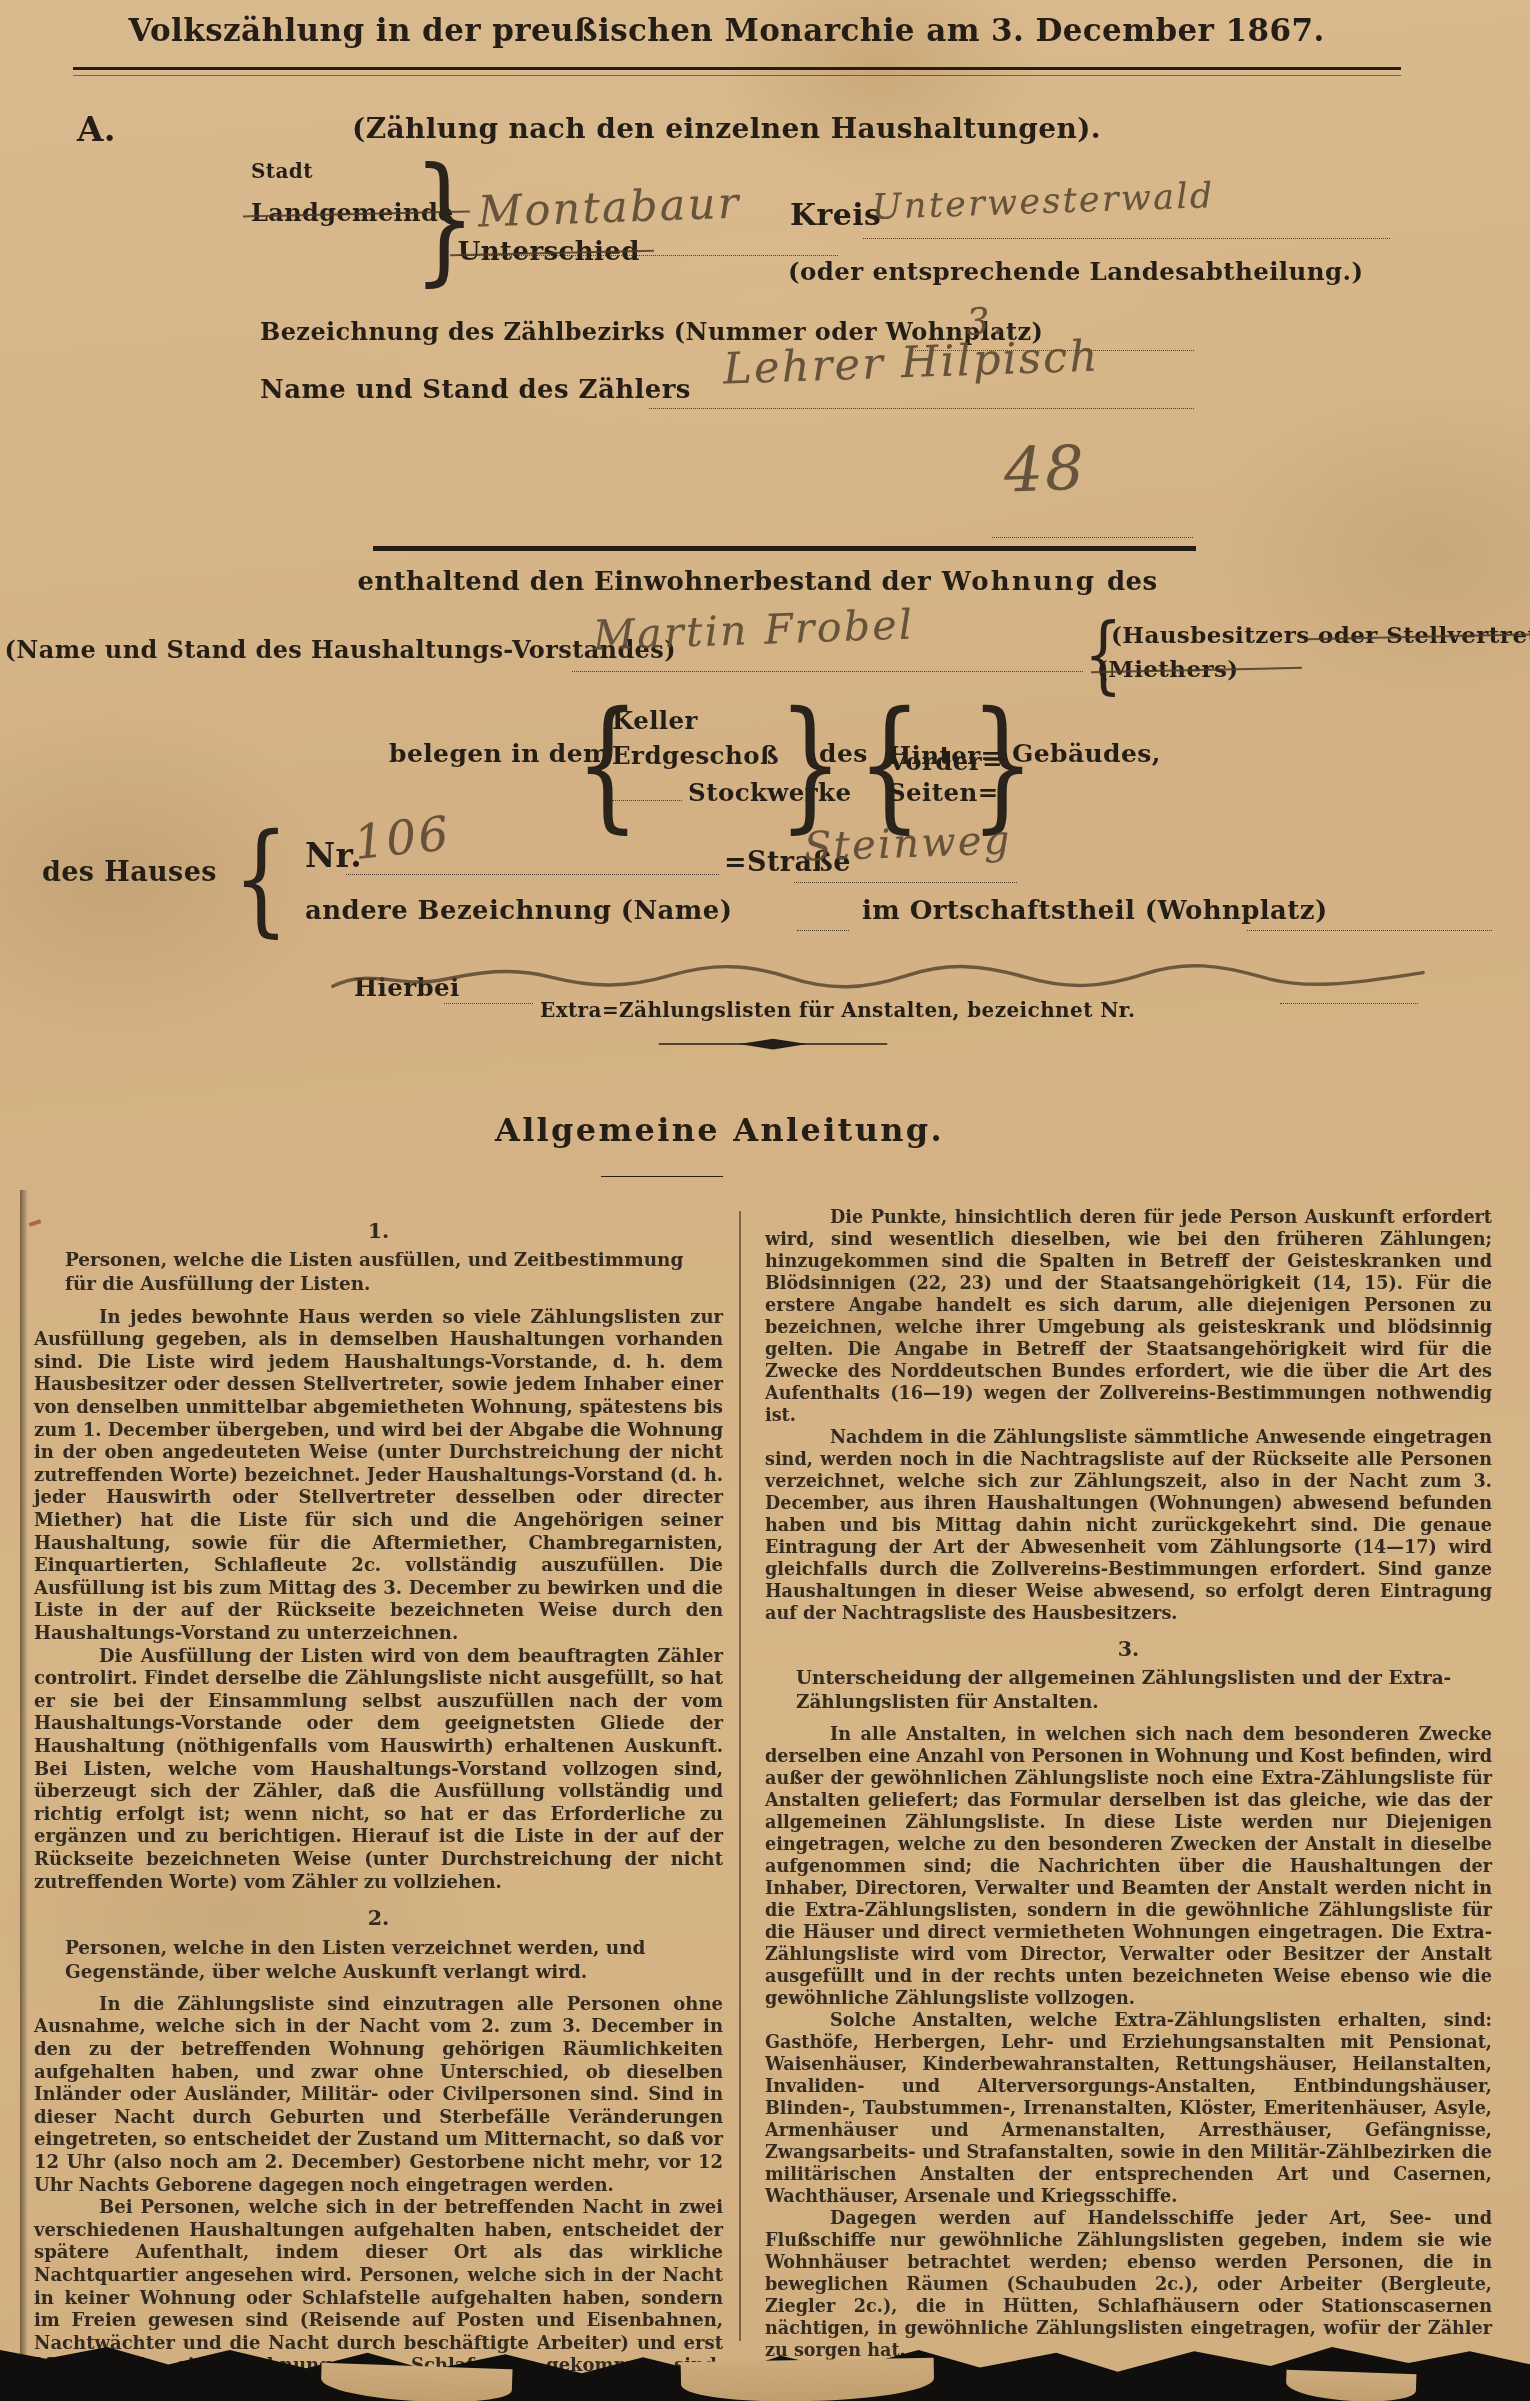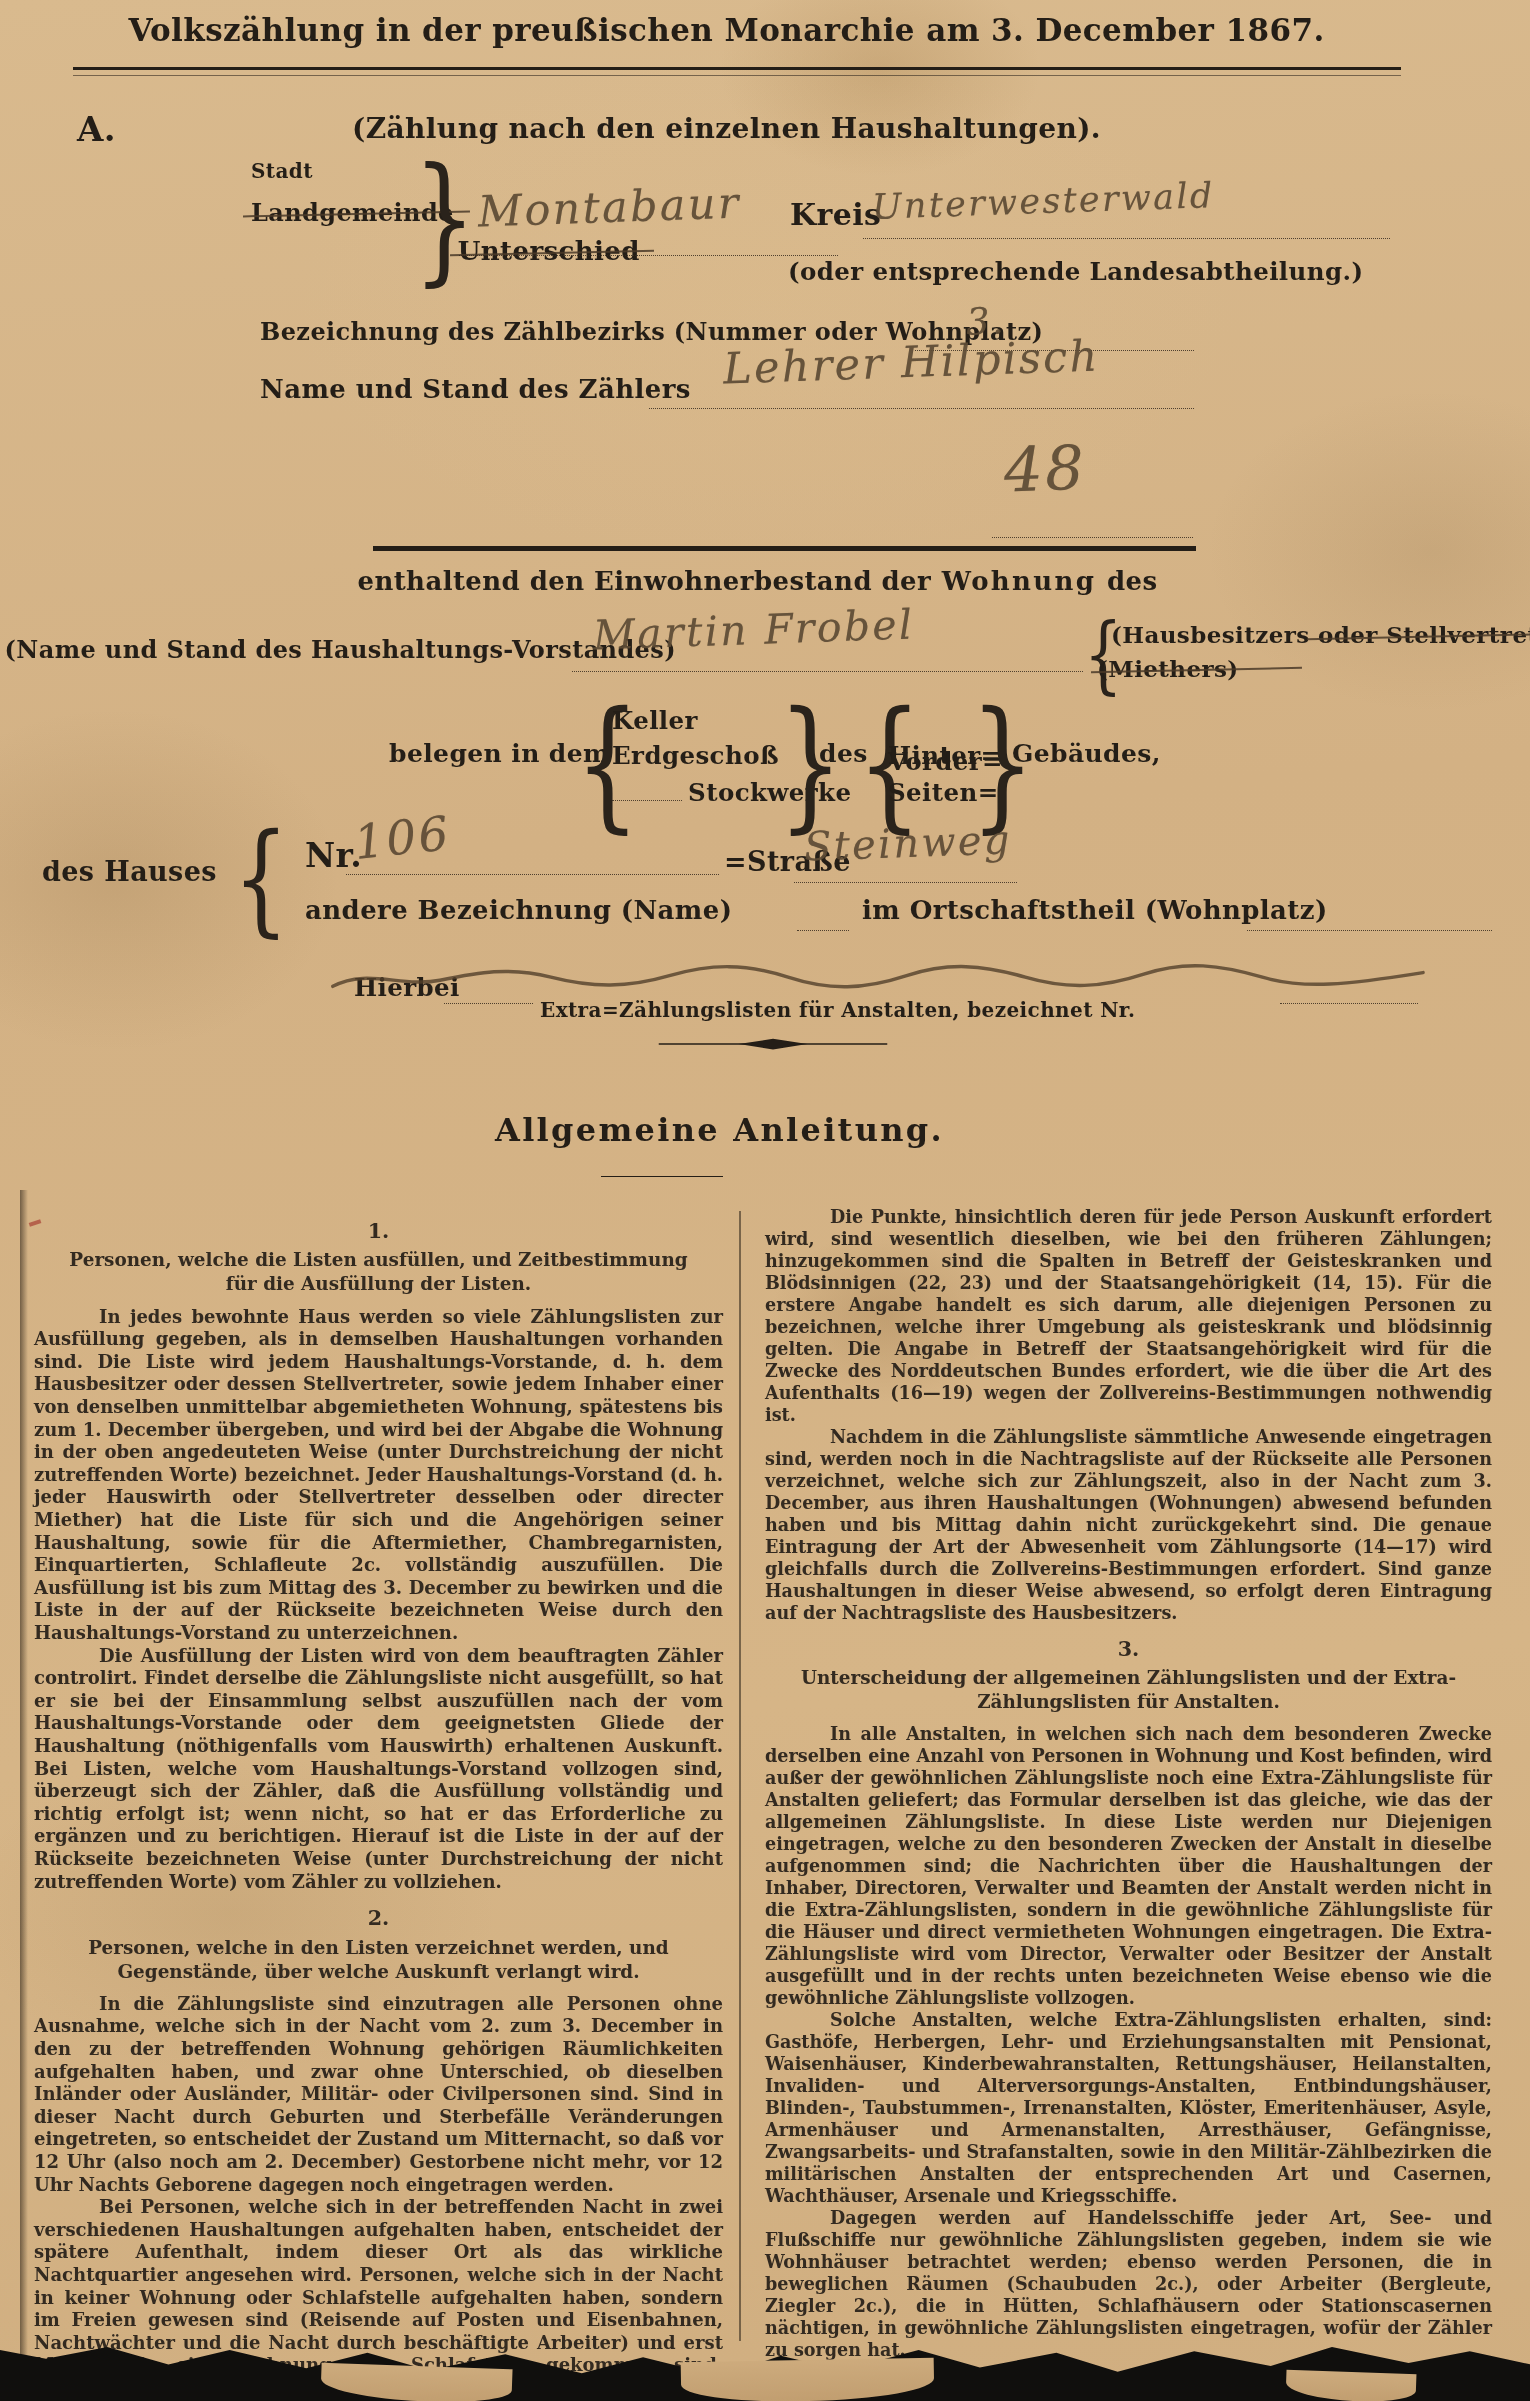--- a/index.html
+++ b/index.html
@@ -33,21 +33,21 @@
   .fill-inline{display:inline-block;width:70px;height:20px;border-bottom:1.9px dotted rgba(55,44,30,.85);margin-right:6.1px;}
   .containing span{margin:0 5.4px;}
   .emph{letter-spacing:2.3px;font-weight:bold;}
   
   .cols{position:absolute;top:1206px;left:34px;width:1458px;display:flex;justify-content:space-between;}
   .col{color:#332a20;}
   .col-left{width:689px;font-size:18px;line-height:22.6px;}
   .col-right{width:727px;font-size:17.6px;line-height:22px;}
   .col-paragraph{text-align:justify;text-indent:65px;font-weight:bold;margin:0;}
   .col-number{text-align:center;font-size:20.7px;margin:13.8px 0 6.1px;font-weight:bold;}
-  .col-heading{text-align:center;font-weight:bold;font-size:18.4px;line-height:24px;margin:0 0 9.2px;padding:0 31px;}
+  .col-heading{text-align:left;font-weight:bold;font-size:18.4px;line-height:24px;margin:0 0 9.2px;padding:0 31px;}
   .col-divider{position:absolute;left:739px;top:1211px;height:1130px;width:1.5px;background:rgba(44,35,24,.55);}
   .gutter{position:absolute;left:20px;top:1190px;width:7.7px;height:1211px;
     background:linear-gradient(to right, rgba(35,26,16,.55), rgba(35,26,16,0));}
   .red-mark{position:absolute;left:29px;top:1221px;width:12.2px;height:3.8px;background:#a5382c;opacity:.65;transform:rotate(-18deg);}
   
   .tear{position:absolute;left:0;right:0;bottom:0;height:73px;background:#100f0d;
     clip-path:polygon(0 100%,0 30%,3% 42%,7% 26%,11% 50%,15% 30%,20% 55%,24% 34%,28% 58%,33% 36%,38% 62%,42% 40%,47% 66%,51% 38%,55% 58%,60% 30%,64% 54%,69% 34%,73% 60%,78% 32%,83% 52%,87% 26%,92% 48%,96% 32%,100% 50%,100% 100%);}
   .tab{position:absolute;background:linear-gradient(#cdab7d,#c19e70);bottom:0;}
   .tab1{left:321px;width:191px;height:35px;border-radius:0 0 40% 55%;transform:rotate(2deg);}
   .tab2{left:681px;width:253px;height:41px;border-radius:0 0 50% 45%;transform:rotate(-1deg);}

